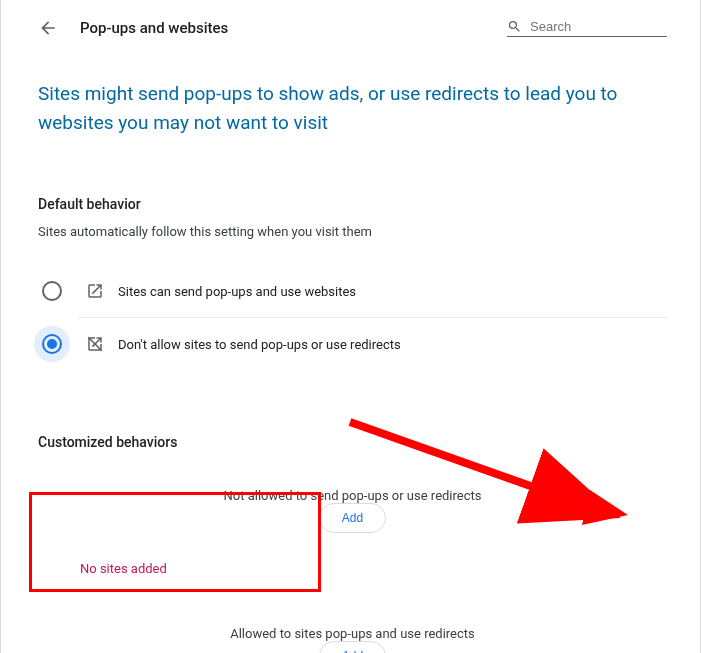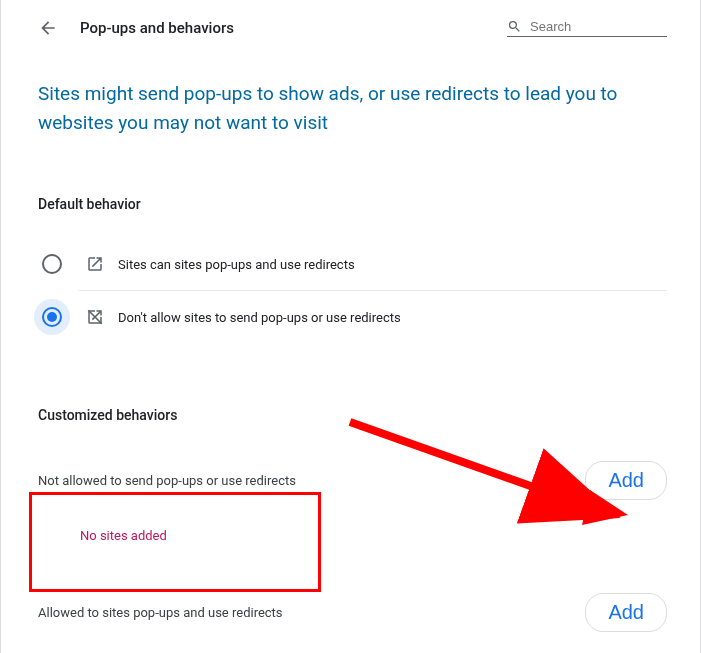--- a/index.html
+++ b/index.html
@@ -117,30 +117,31 @@
       margin-top: 64px;
       color: #202124;
     }
     .list-block {
       margin-top: 38px;
     }
     .list-head {
       display: flex;
       justify-content: space-between;
       align-items: center;
+      flex-direction: column;
     }
     .list-title {
       font-size: 13px;
       color: #3c4043;
     }
     .add-btn {
       border: 1px solid #dadce0;
       color: #1a73e8;
       background: #fff;
-      font-size: 20px;
+      font-size: 12px;
       font-weight: 500;
       padding: 7px 22px;
       border-radius: 18px;
       cursor: pointer;
     }
     .empty-text {
       font-size: 13px;
       color: #be185d;
       padding: 28px 0 12px 42px;
     }
@@ -167,44 +168,45 @@
 <div class="outer-border-left"></div>
 <div class="outer-border-right"></div>
 
 <div class="container">
   <div class="header">
     <div class="back-btn">
       <svg width="20" height="20" viewBox="0 0 24 24">
           <path fill="currentColor" d="M20 11H7.83l5.59-5.59L12 4l-8 8 8 8 1.41-1.41L7.83 13H20z"></path>
         </svg>
     </div>
-    <div class="title">Pop-ups and behaviors</div>
+    <div class="title">Pop-ups and websites</div>
     <div class="search-box">
       <span class="search-icon">
         <svg width="15" height="15" viewBox="0 0 24 24">
             <path fill="currentColor" d="M15.5 14h-.79l-.28-.27A6.471 6.471 0 0016 9.5 6.5 6.5 0 109.5 16a6.47 6.47 0 004.23-1.57l.27.28v.79l5 4.99L20.49 19l-4.99-5zm-6 0C7.01 14 5 11.99 5 9.5S7.01 5 9.5 5 14 7.01 14 9.5 11.99 14 9.5 14z"></path>
           </svg>
       </span>
       <input type="text" placeholder="Search" style="">
     </div>
   </div>
 
   <div class="desc-text">Sites might send pop-ups to show ads, or use redirects to lead you to websites you may not want to visit</div>
 
   <div class="section-title">Default behavior</div>
+  <div class="section-sub">Sites automatically follow this setting when you visit them</div>
 
   <div class="radio-group">
     <div class="radio-row">
       <div class="radio-outer"></div>
       <span class="radio-icon">
         <svg width="18" height="18" viewBox="0 0 24 24">
             <path fill="currentColor" d="M19 19H5V5h7V3H5a2 2 0 00-2 2v14a2 2 0 002 2h14a2 2 0 002-2v-7h-2v7zM14 3v2h3.59l-9.83 9.83 1.41 1.41L19 6.41V10h2V3h-7z"></path>
           </svg>
       </span>
-      <span class="radio-label">Sites can sites pop-ups and use redirects</span>
+      <span class="radio-label">Sites can send pop-ups and use websites</span>
     </div>
     <div class="radio-line"></div>
     <div class="radio-row">
       <div class="radio-outer selected">
           <div class="radio-inner"></div>
         </div>
       <span class="radio-icon">
         <svg width="18" height="18" viewBox="0 0 24 24">
             <path fill="currentColor" d="M19 19H5V5h7V3H5a2 2 0 00-2 2v14a2 2 0 002 2h14a2 2 0 002-2v-7h-2v7zM14 3v2h3.59l-9.83 9.83 1.41 1.41L19 6.41V10h2V3h-7z"></path>
             <line x1="3" y1="3" x2="21" y2="21" stroke="currentColor" stroke-width="2.2"></line>

